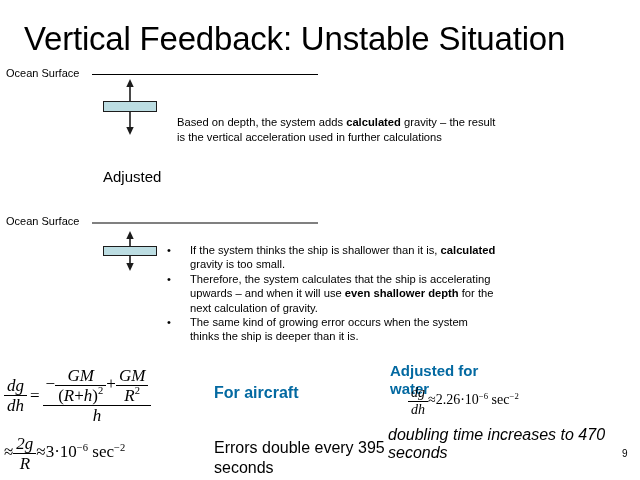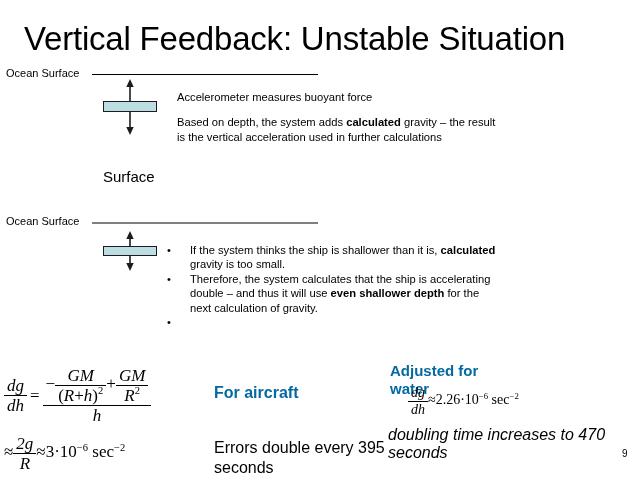--- a/index.html
+++ b/index.html
@@ -213,29 +213,26 @@
 
   <div class="diagram" style="left:84px; top:78px; width:90px; height:58px;">
     <svg class="arrow-svg" width="90" height="58" viewBox="0 0 90 58">
       <line x1="46" y1="6" x2="46" y2="52" stroke="#1c1c1c" stroke-width="1.6"></line>
       <polygon points="46,1 42.3,9 49.7,9" fill="#1c1c1c"></polygon>
       <polygon points="46,57 42.3,49 49.7,49" fill="#1c1c1c"></polygon>
     </svg>
     <div class="acc-box" style="left:19px; top:23px; width:54px; height:11px;"></div>
   </div>
 
-  <div class="para" style="left:177px; top:90px; width:340px;">
-    <span>Accelerometer measures buoyant force</span>
-  </div>
 
   <div class="para" style="left:177px; top:115px; width:320px;">
     <span>Based on depth, the system adds </span><b>calculated</b><span> gravity – the result is the vertical acceleration used in further calculations</span>
   </div>
 
-  <div class="however" style="left:103px; top:168px;">Surface</div>
+  <div class="however" style="left:103px; top:168px;">Adjusted</div>
 
   <div class="ocean-label" style="left:6px; top:216px;">Ocean Surface</div>
   <div class="ocean-line gray" style="left:92px; top:222px; width:226px;"></div>
 
   <div class="diagram" style="left:84px; top:230px; width:90px; height:42px;">
     <svg class="arrow-svg" width="90" height="42" viewBox="0 0 90 42">
       <line x1="46" y1="6" x2="46" y2="36" stroke="#1c1c1c" stroke-width="1.6"></line>
       <polygon points="46,1 42.3,9 49.7,9" fill="#1c1c1c"></polygon>
       <polygon points="46,41 42.3,33 49.7,33" fill="#1c1c1c"></polygon>
     </svg>
@@ -244,25 +241,26 @@
 
   <div class="bullets" style="left:167px; top:243px; width:330px;">
 
     <div class="bullet-item">
       <span class="dot">•</span>
       <span>If the system thinks the ship is shallower than it is, </span><b>calculated</b><span> gravity is too small.</span>
     </div>
 
     <div class="bullet-item">
       <span class="dot">•</span>
-      <span>Therefore, the system calculates that the ship is accelerating double – and thus it will use </span><b>even shallower depth</b><span> for the next calculation of gravity.</span>
+      <span>Therefore, the system calculates that the ship is accelerating upwards – and when it will use </span><b>even shallower depth</b><span> for the next calculation of gravity.</span>
     </div>
 
     <div class="bullet-item">
       <span class="dot">•</span>
+      <span>The same kind of growing error occurs when the system thinks the ship is deeper than it is.</span>
     </div>
   </div>
 
   <div class="formula-main math">
     <span class="frac lhs">
       <span class="num it">dg</span>
       <span class="den it">dh</span>
     </span><span class="eq">=</span><span class="frac">
       <span class="num">
         <span class="up">−</span><span class="frac"><span class="num it">GM</span><span class="den"><span class="up">(</span><span class="it">R</span><span class="up">+</span><span class="it">h</span><span class="up">)</span><sup>2</sup></span></span><span class="up">+</span><span class="frac"><span class="num it">GM</span><span class="den"><span class="it">R</span><sup>2</sup></span></span>

